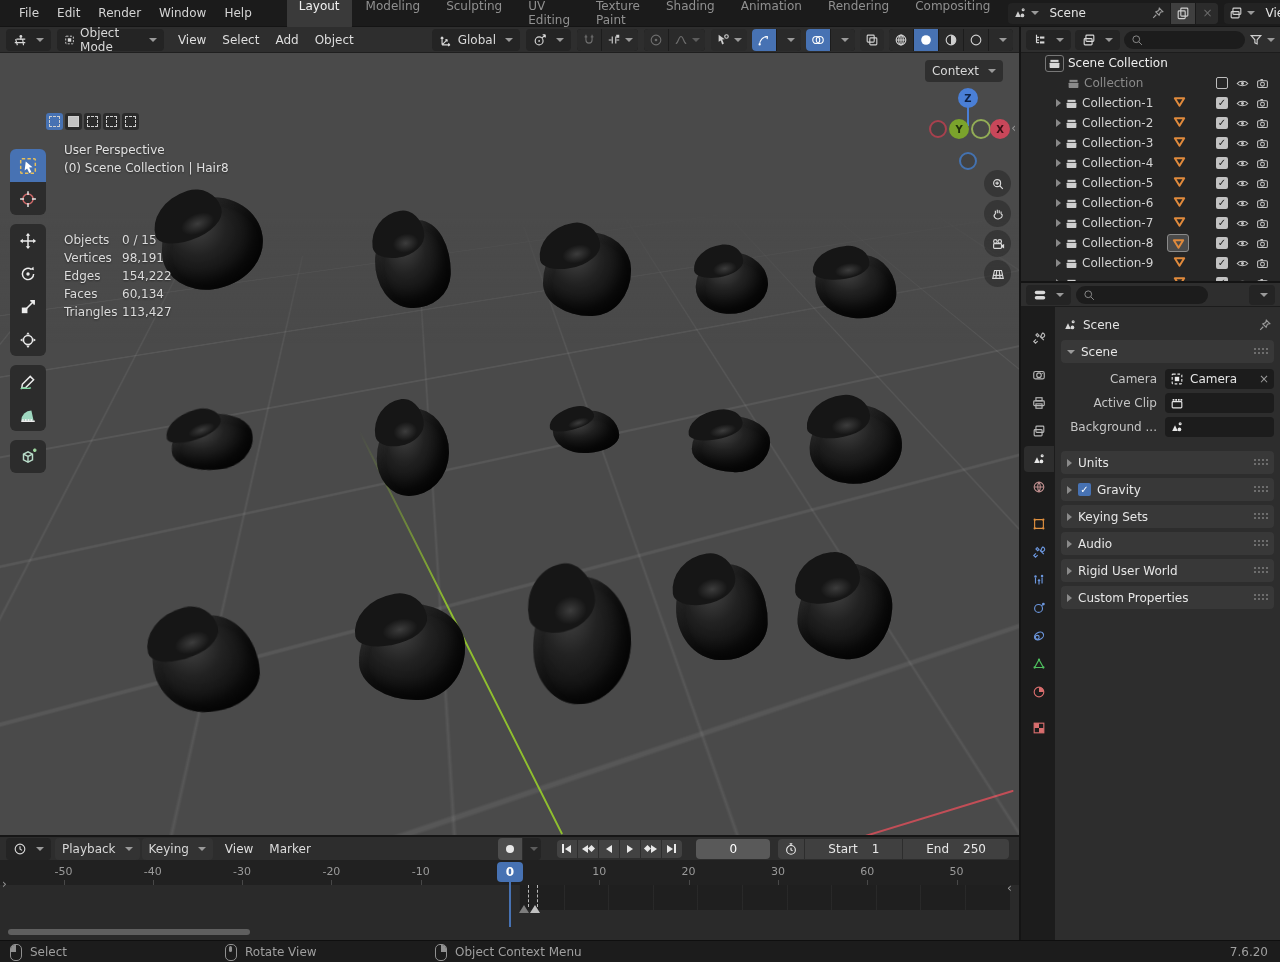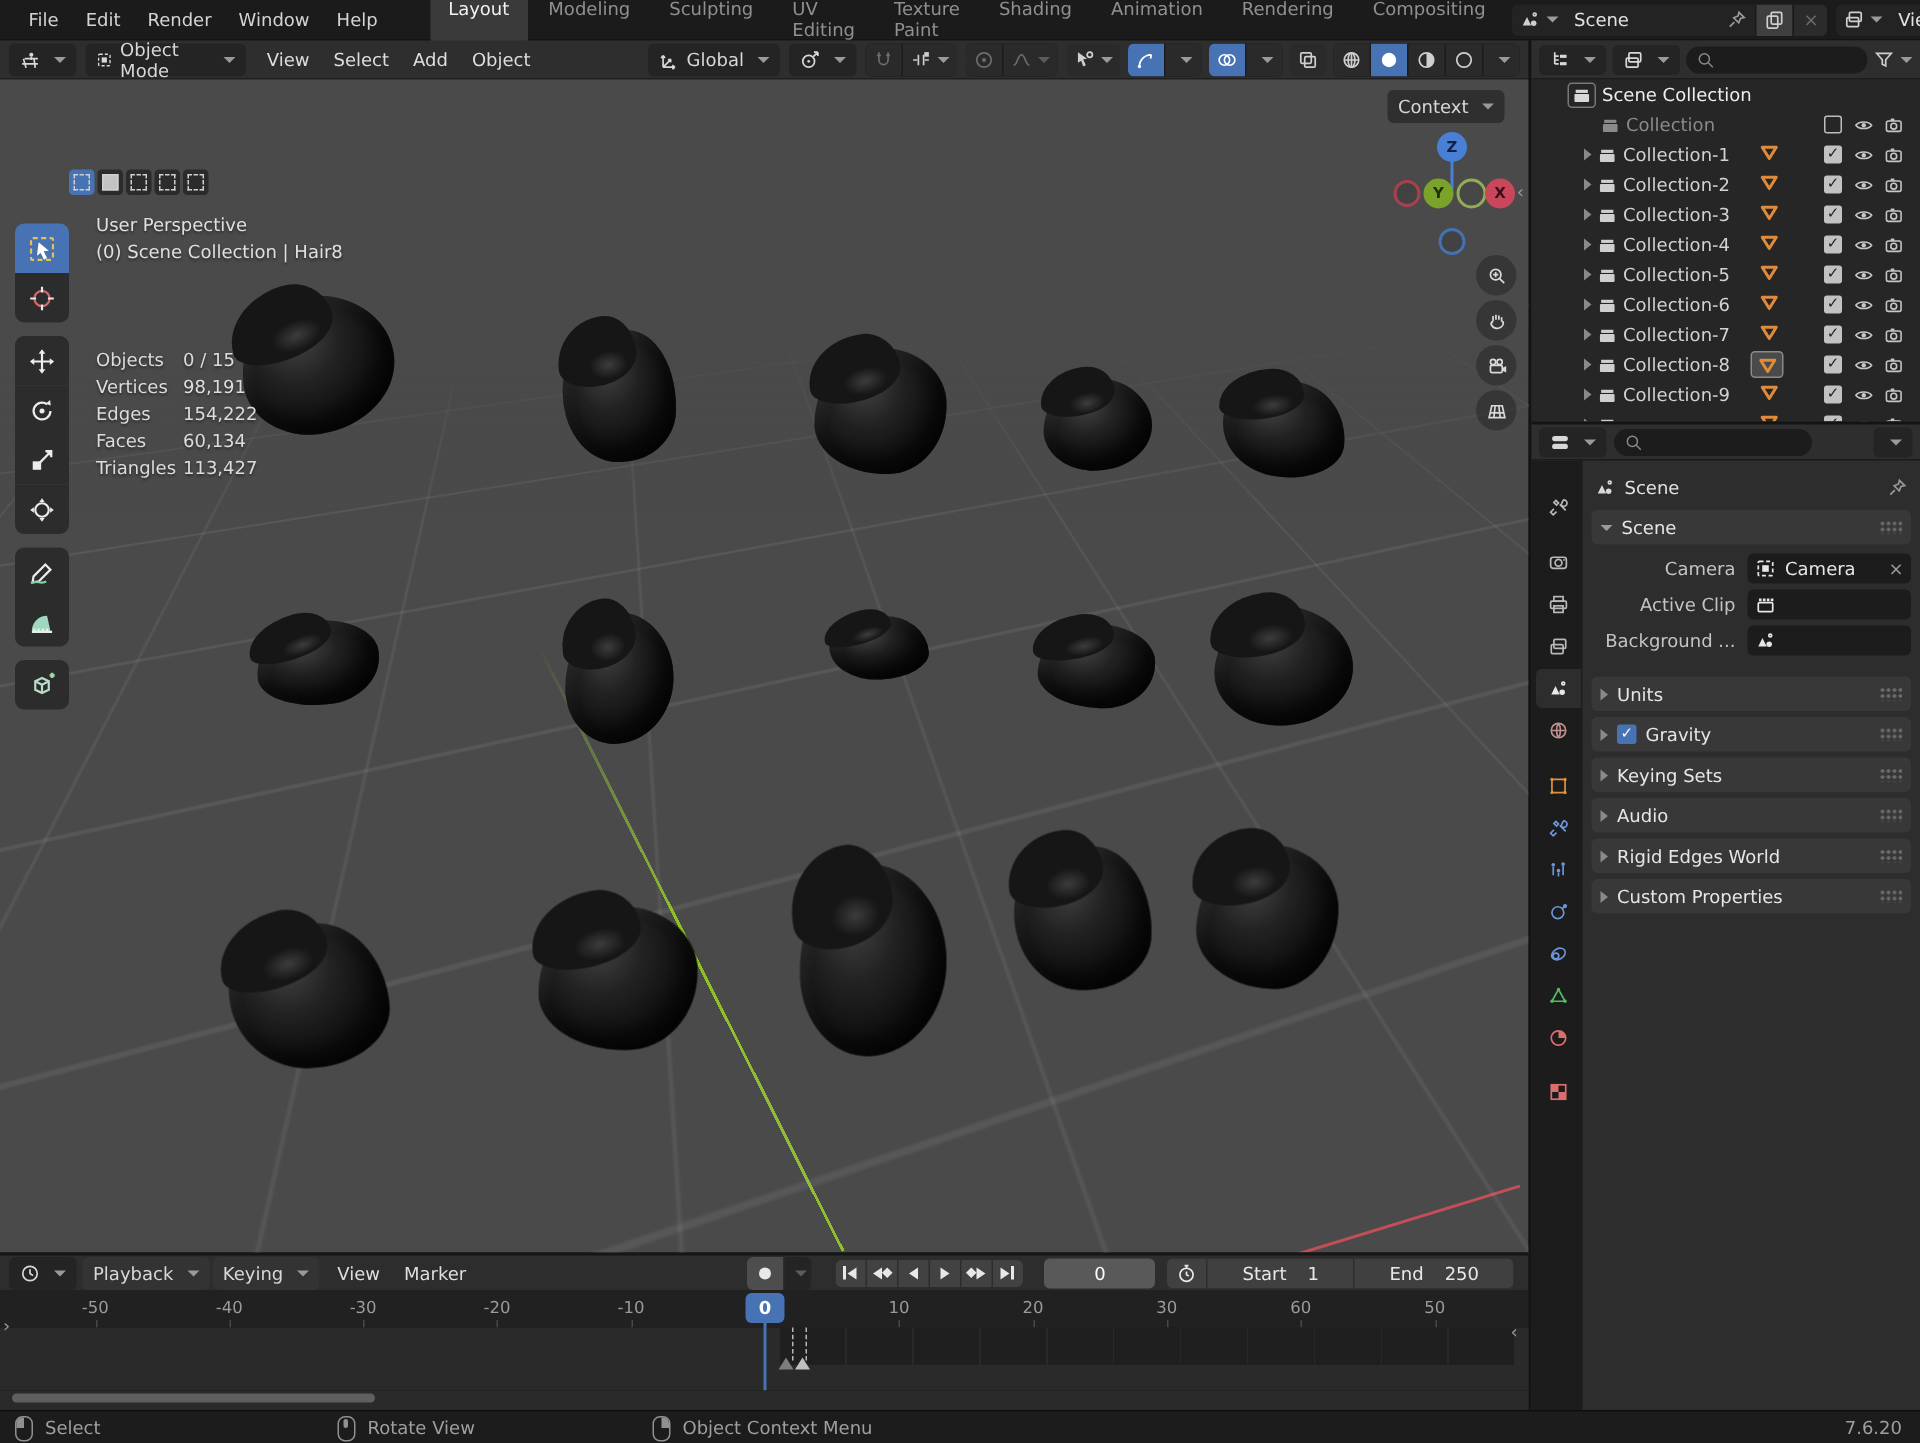--- a/index.html
+++ b/index.html
@@ -1120,21 +1120,21 @@
               <span>Keying Sets</span>
               <span class="drag-dots"></span>
             </div>
             <div class="panel-h" style="margin-top:4px">
               <span class="tri-r"></span>
               <span>Audio</span>
               <span class="drag-dots"></span>
             </div>
             <div class="panel-h" style="margin-top:4px">
               <span class="tri-r"></span>
-              <span>Rigid Edges World</span>
+              <span>Rigid User World</span>
               <span class="drag-dots"></span>
             </div>
             <div class="panel-h" style="margin-top:4px">
               <span class="tri-r"></span>
               <span>Custom Properties</span>
               <span class="drag-dots"></span>
             </div>
           </div>
       </div>
     </div>

